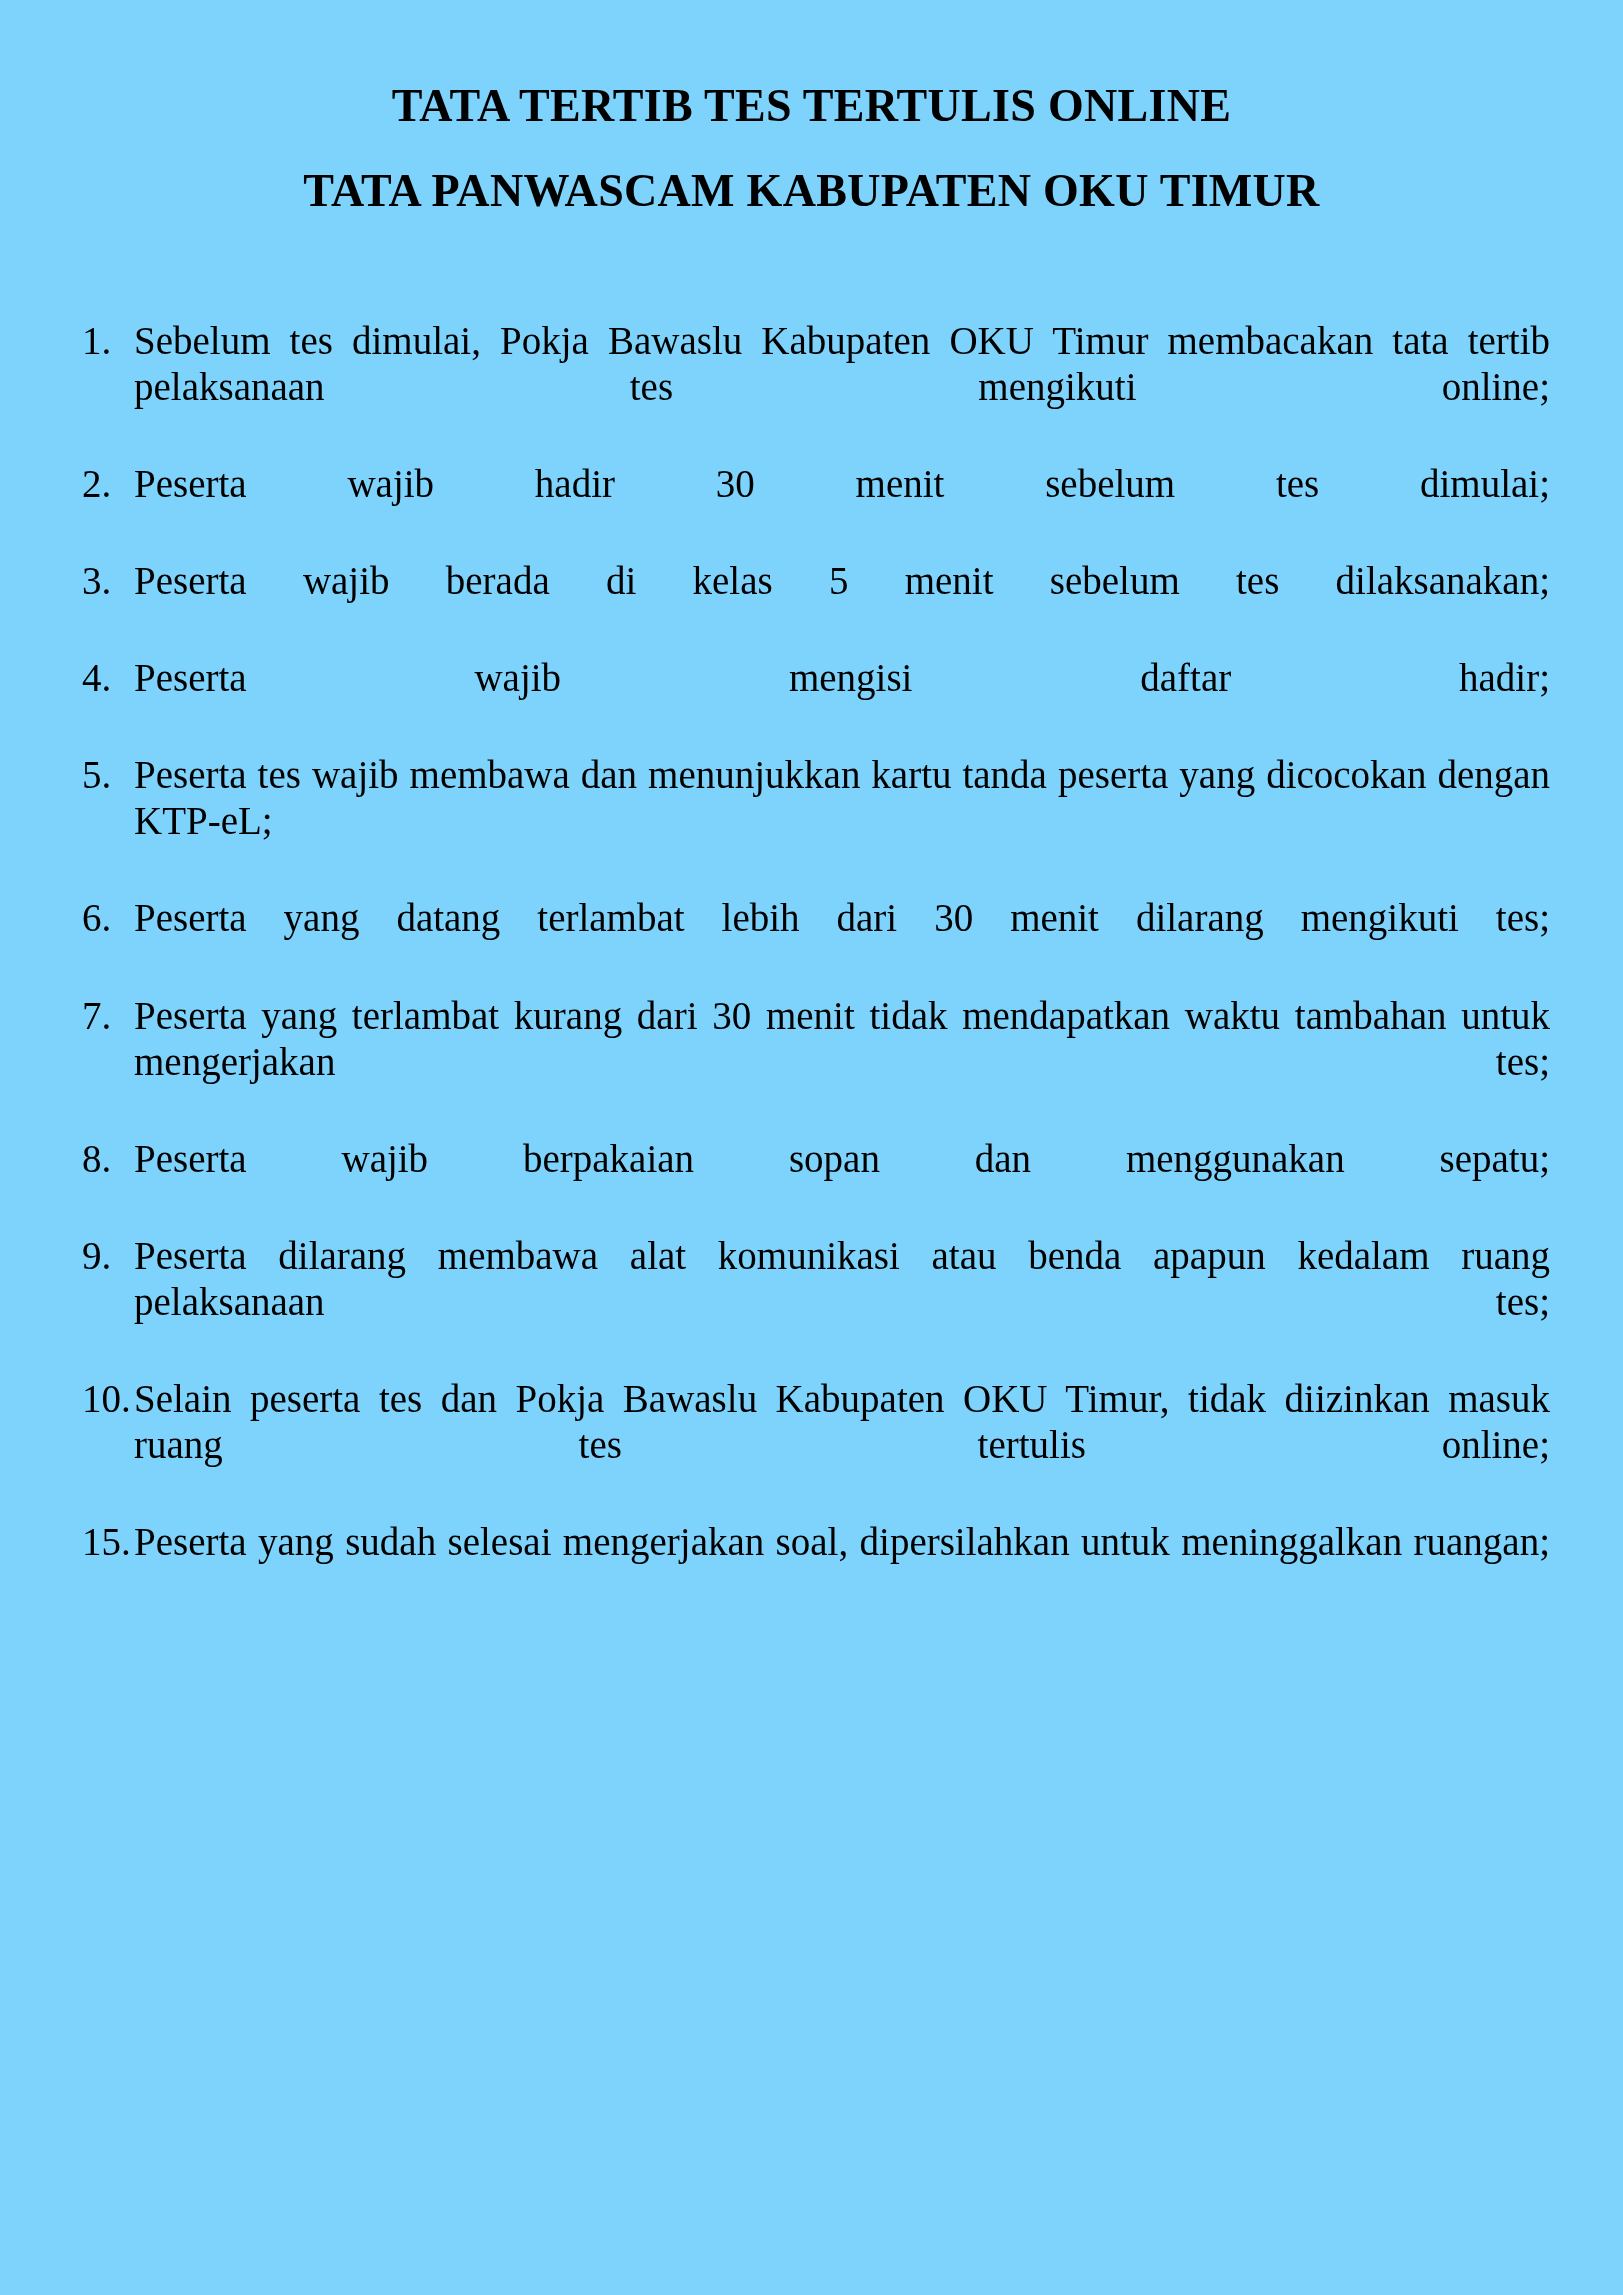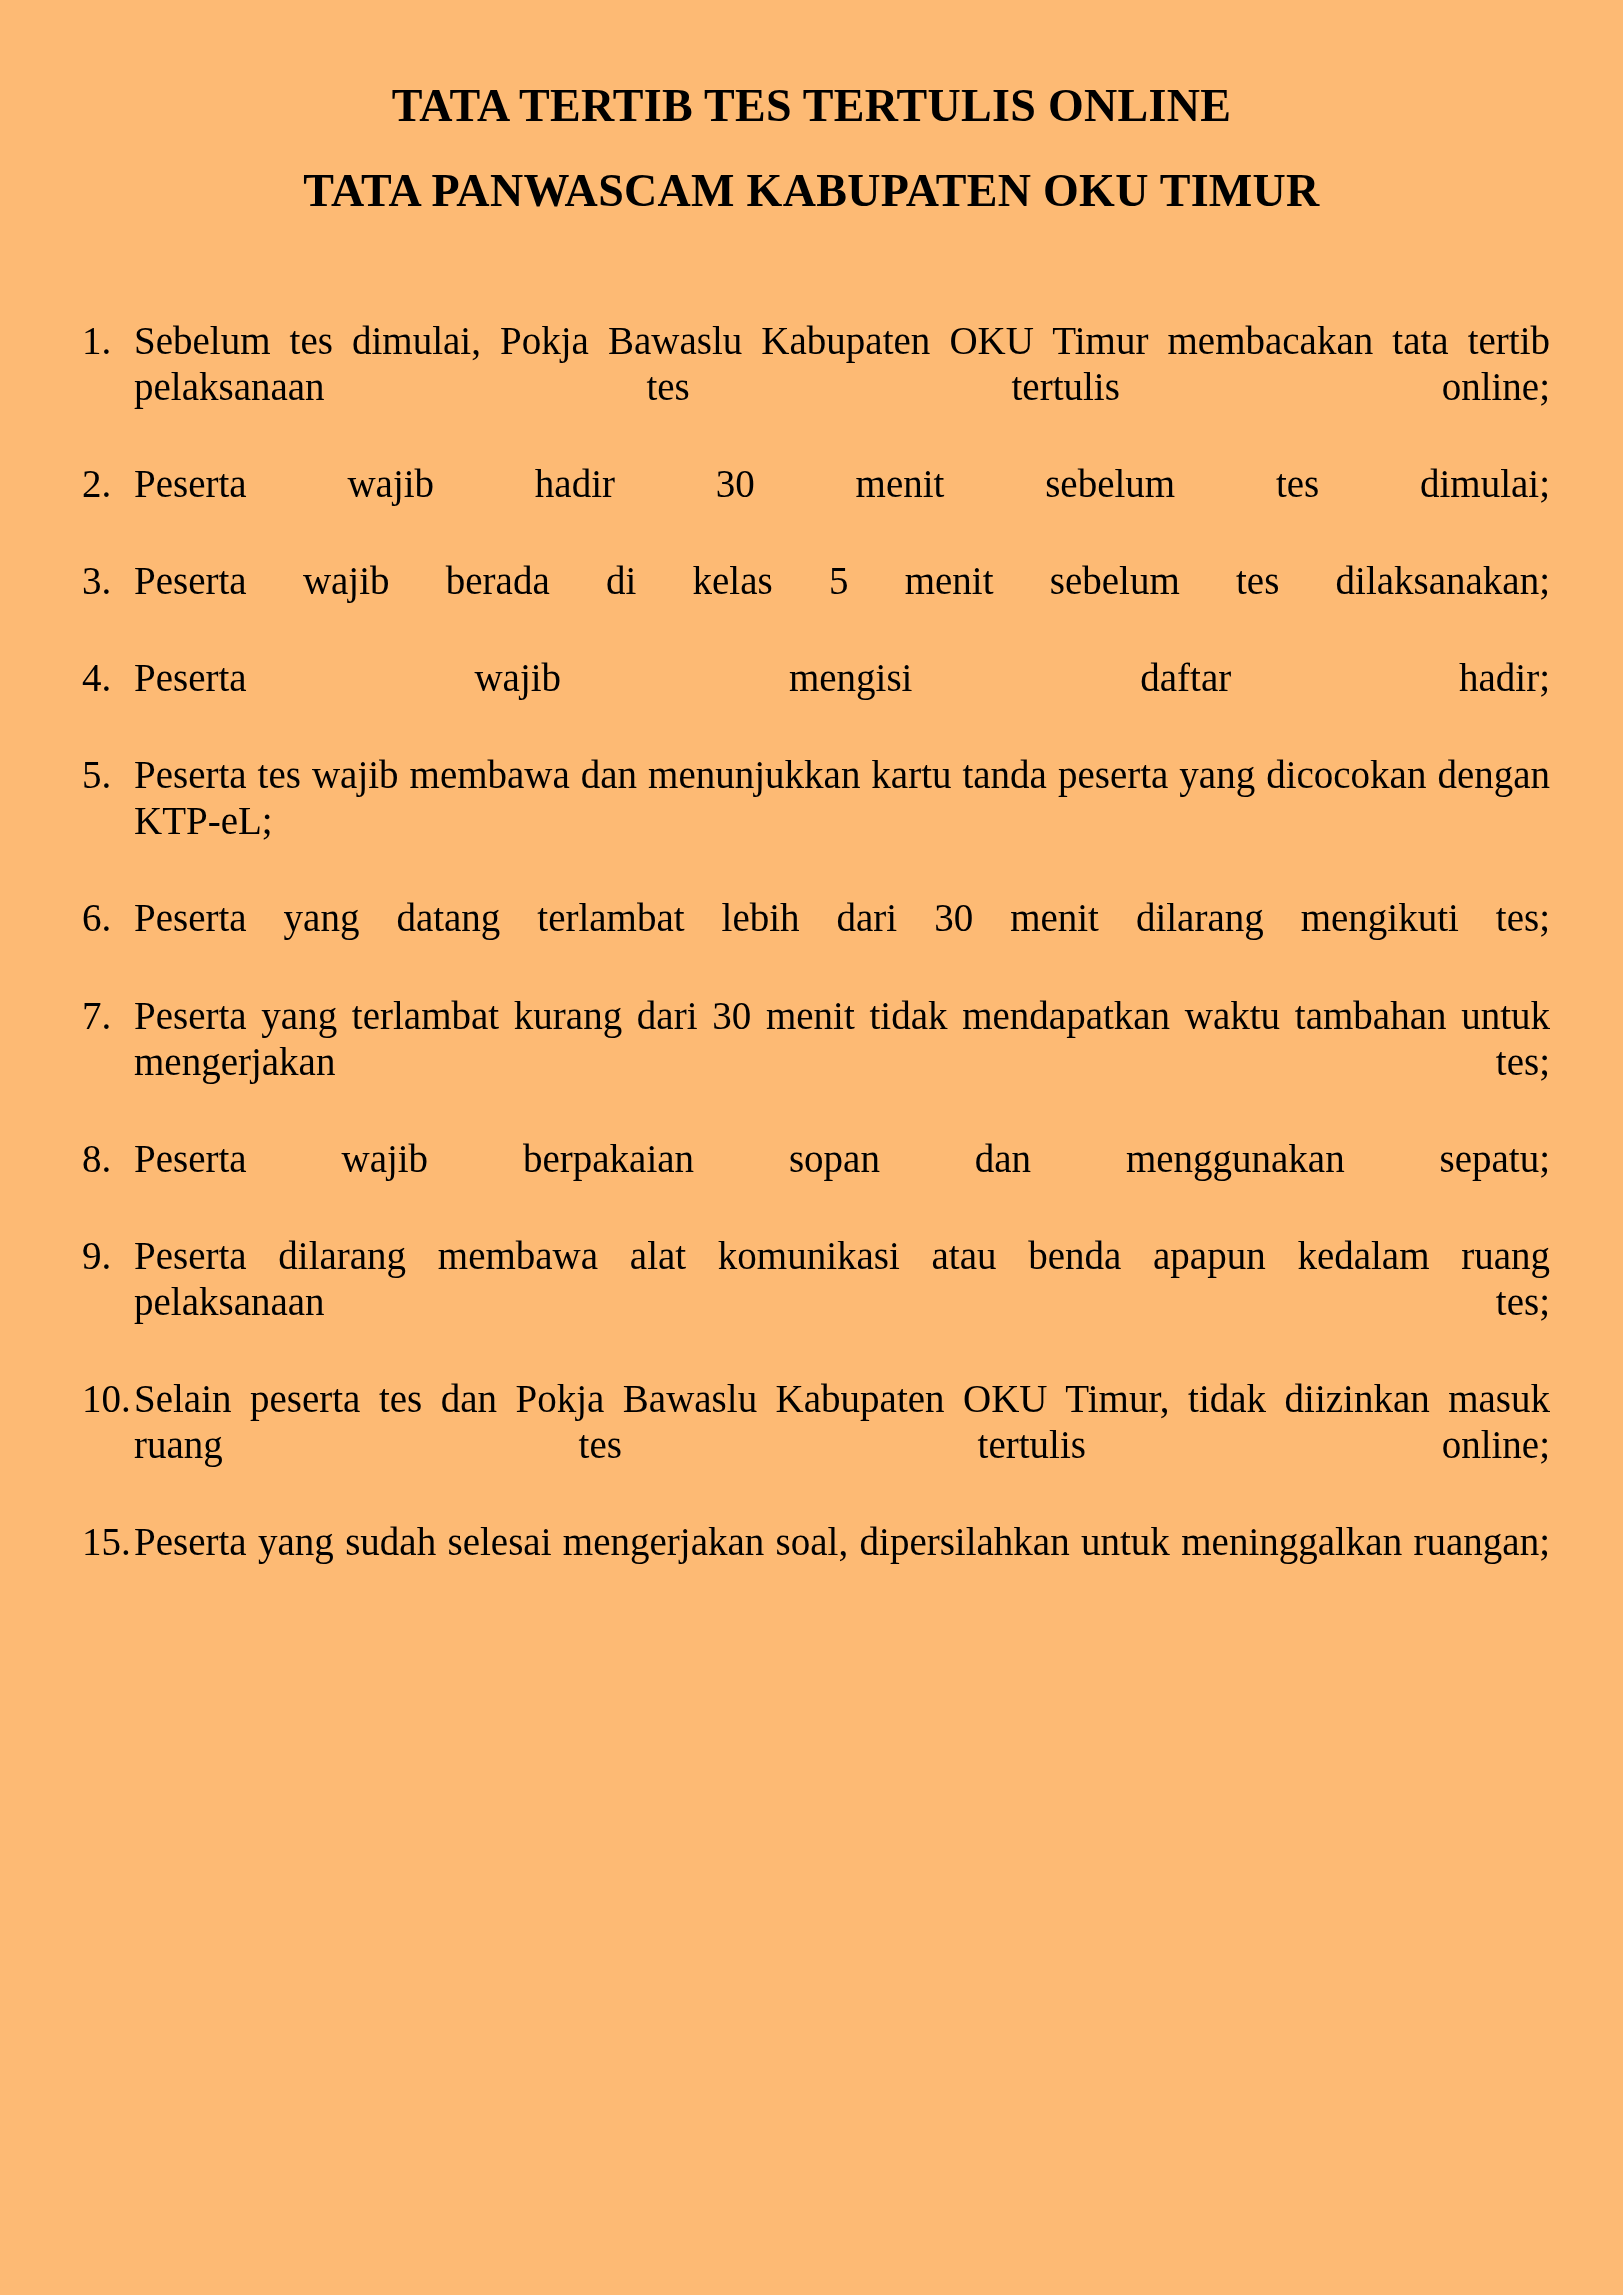--- a/index.html
+++ b/index.html
@@ -92,31 +92,31 @@
   
   .rule-text::after {
     content: "";
     display: inline-block;
     width: 100%;
   }
 </style>
 </head>
 <body>
 
-<div class="page" style="background: #fdba74; color: rgb(0, 0, 0);">
+<div class="page" style="background: #7dd3fc; color: rgb(0, 0, 0);">
 
   <div class="title-block">
     <span class="title-line">TATA TERTIB TES TERTULIS ONLINE</span>
     <span class="title-line">TATA PANWASCAM KABUPATEN OKU TIMUR</span>
   </div>
 
   <ol class="rules-list">
       <li class="rule-item">
         <span class="rule-num single">1.</span>
-        <span class="rule-text">Sebelum tes dimulai, Pokja Bawaslu Kabupaten OKU Timur membacakan tata tertib pelaksanaan tes tertulis online;</span>
+        <span class="rule-text">Sebelum tes dimulai, Pokja Bawaslu Kabupaten OKU Timur membacakan tata tertib pelaksanaan tes mengikuti online;</span>
       </li>
       <li class="rule-item">
         <span class="rule-num single">2.</span>
         <span class="rule-text">Peserta wajib hadir 30 menit sebelum tes dimulai;</span>
       </li>
       <li class="rule-item">
         <span class="rule-num single">3.</span>
         <span class="rule-text">Peserta wajib berada di kelas 5 menit sebelum tes dilaksanakan;</span>
       </li>
       <li class="rule-item">

